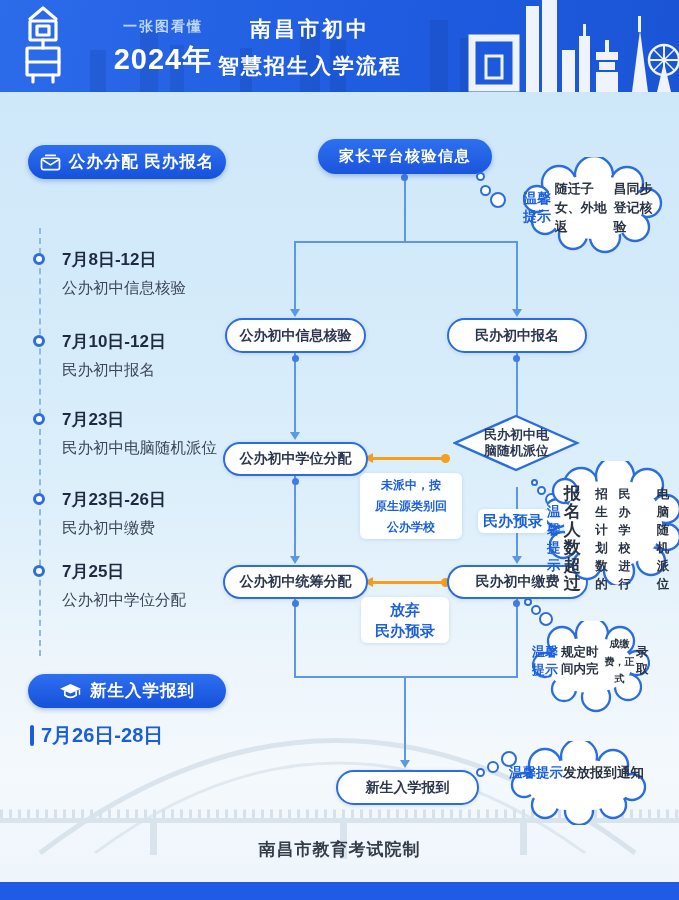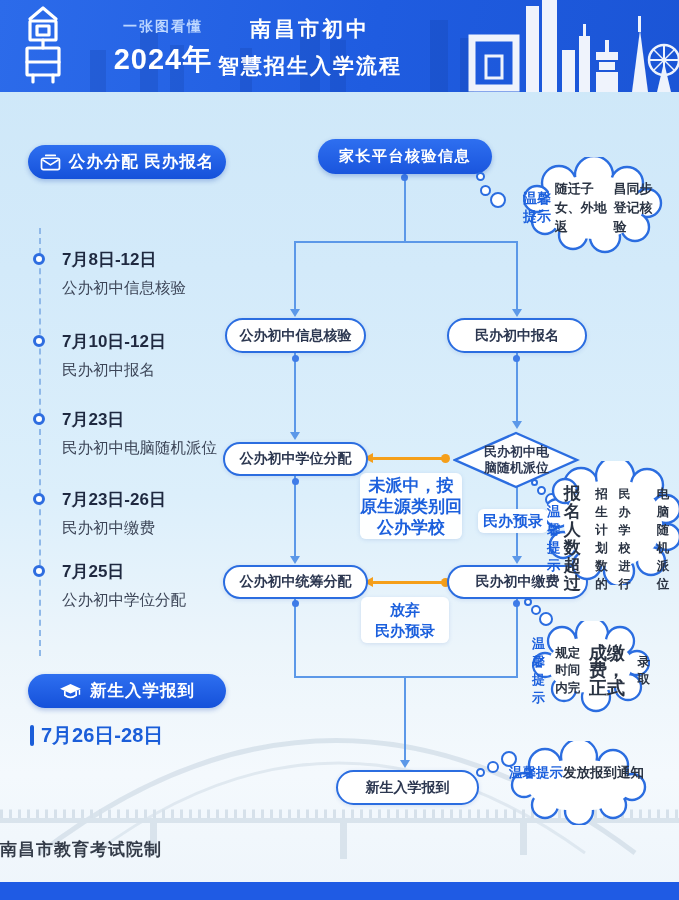--- a/index.html
+++ b/index.html
@@ -14,21 +14,21 @@
   .logo{position:absolute;left:20px;top:4px;width:46px;height:84px;}
   .tagline{position:absolute;left:103px;top:18px;width:120px;text-align:center;color:#fff;}
   .tagline .t1{font-size:14px;color:#bcd6ff;font-weight:bold;letter-spacing:2px;}
   .tagline .t2{font-size:29px;font-weight:bold;margin-top:4px;letter-spacing:1px;}
   .title{position:absolute;left:200px;top:15px;width:220px;text-align:center;color:#fff;}
   .title .l1{font-size:21px;font-weight:bold;letter-spacing:3px;}
   .title .l2{font-size:21px;font-weight:bold;letter-spacing:2px;margin-top:9px;}
   .white-sky{position:absolute;right:0;top:0;width:215px;height:92px;}
   
   .bridge{position:absolute;left:0;top:668px;width:679px;height:215px;opacity:.42;}
-  .footer-text{position:absolute;left:0;top:838px;width:679px;
+  .footer-text{position:absolute;left:0;top:838px;width:679px;text-align:center;
     font-size:17px;font-weight:bold;color:#343c49;letter-spacing:1px;}
   .footer-bar{position:absolute;left:0;top:882px;width:679px;height:18px;background:#1f5be4;}
   
   .badge{position:absolute;left:28px;width:198px;height:34px;border-radius:17px;
     background:linear-gradient(180deg,#2e6ff0,#1551da);color:#fff;display:flex;align-items:center;
     justify-content:center;gap:8px;font-size:16.5px;font-weight:bold;letter-spacing:1px;
     box-shadow:0 2px 5px rgba(20,70,180,.3);z-index:4;}
   .badge svg{flex:0 0 auto;}
   .range{position:absolute;left:30px;display:flex;align-items:center;gap:7px;
     color:#1b5ed9;font-size:20px;font-weight:bold;z-index:4;}
@@ -51,21 +51,21 @@
   .dot{position:absolute;width:7px;height:7px;border-radius:50%;background:#3f7ce8;z-index:2;}
   .arr-d{position:absolute;width:0;height:0;border-left:5px solid transparent;
     border-right:5px solid transparent;border-top:8px solid #5c98e8;z-index:2;}
   .ol{position:absolute;height:3px;background:#f59f1a;border-radius:2px;z-index:2;}
   .odot{position:absolute;width:9px;height:9px;border-radius:50%;background:#f59f1a;z-index:2;}
   .arr-l{position:absolute;width:0;height:0;border-top:5px solid transparent;
     border-bottom:5px solid transparent;border-right:9px solid #f59f1a;z-index:2;}
   .flabel{position:absolute;background:rgba(255,255,255,.97);border-radius:6px;color:#1c60dd;
     font-weight:bold;text-align:center;z-index:2;display:flex;flex-direction:column;
     justify-content:center;box-shadow:0 1px 4px rgba(90,130,200,.2);}
-  .diamond-wrap{position:absolute;left:453px;top:431px;width:127px;height:58px;z-index:3;}
+  .diamond-wrap{position:absolute;left:453px;top:414px;width:127px;height:58px;z-index:3;}
   .diamond-text{position:absolute;left:0;top:13px;width:127px;text-align:center;
     font-size:13px;font-weight:bold;color:#2c3750;line-height:16px;}
   
   .cloud{position:absolute;z-index:4;}
   .cloud svg{display:block;}
   .ct{position:absolute;left:0;right:0;display:flex;flex-direction:row;align-items:center;}
   .cl-title{color:#1c60dd;font-weight:bold;font-size:14px;}
   .cl-line{color:#2a3342;font-weight:600;font-size:13px;line-height:19px;}
   .tc{position:absolute;background:#fff;border:2px solid #2b6de0;border-radius:50%;z-index:4;}
 </style>
@@ -237,21 +237,21 @@
   <div class="diamond-wrap">
     <svg width="127" height="58" viewBox="0 0 127 58">
       <polygon points="63,2 124,29 63,56 2,29" fill="#fdfeff" stroke="#2b6de0" stroke-width="2.4"></polygon>
     </svg>
     <div class="diamond-text">
       <div>民办初中电</div>
       <div>脑随机派位</div>
     </div>
   </div>
 
-  <div class="flabel" style="left:360px;top:473px;width:102px;height:66px;font-size:17px;line-height:21px;">
+  <div class="flabel" style="left:360px;top:473px;width:102px;height:66px;font-size:12px;line-height:21px;">
     <div>未派中，按</div>
     <div>原生源类别回</div>
     <div>公办学校</div>
   </div>
   <div class="flabel" style="left:478px;top:509px;width:70px;height:24px;font-size:15px;">民办预录</div>
 
   <div class="fbox" style="left:223px;top:565px;width:145px;height:34px;">公办初中统筹分配</div>
   <div class="fbox" style="left:447px;top:565px;width:141px;height:34px;">民办初中缴费</div>
 
   <div class="flabel" style="left:361px;top:597px;width:88px;height:46px;font-size:15px;line-height:21px;">
@@ -332,21 +332,21 @@
           <circle cx="96" cy="66" r="13"></circle>
           <circle cx="64" cy="76" r="14"></circle>
         <circle cx="32" cy="68" r="12"></circle>
           <circle cx="13" cy="44" r="12"></circle>
       </g>
       <ellipse cx="58" cy="44" rx="42" ry="28" fill="#ffffff"></ellipse>
     </svg>
     <div class="ct" style="top:14px;">
       <div class="cl-title" style="font-size:13px;">温馨提示</div>
       <div class="cl-line" style="font-size:12.5px;line-height:17.5px;">规定时间内完</div>
-      <div class="cl-line" style="font-size:18px;line-height:17.5px;">成缴费，正式</div>
+      <div class="cl-line" style="font-size:10px;line-height:17.5px;text-align:center;">成缴费，正式</div>
       <div class="cl-line" style="font-size:12.5px;line-height:17.5px;">录取</div>
     </div>
   </div>
 
   <div class="cloud" style="left:509px;top:741px;width:140px;height:84px;">
     <svg width="140" height="84" viewBox="0 0 140 84">
       <g fill="#ffffff" stroke="#2b6de0" stroke-width="2.4">
         <circle cx="36" cy="24" r="16"></circle>
           <circle cx="70" cy="16" r="18"></circle>
           <circle cx="104" cy="24" r="15"></circle>

